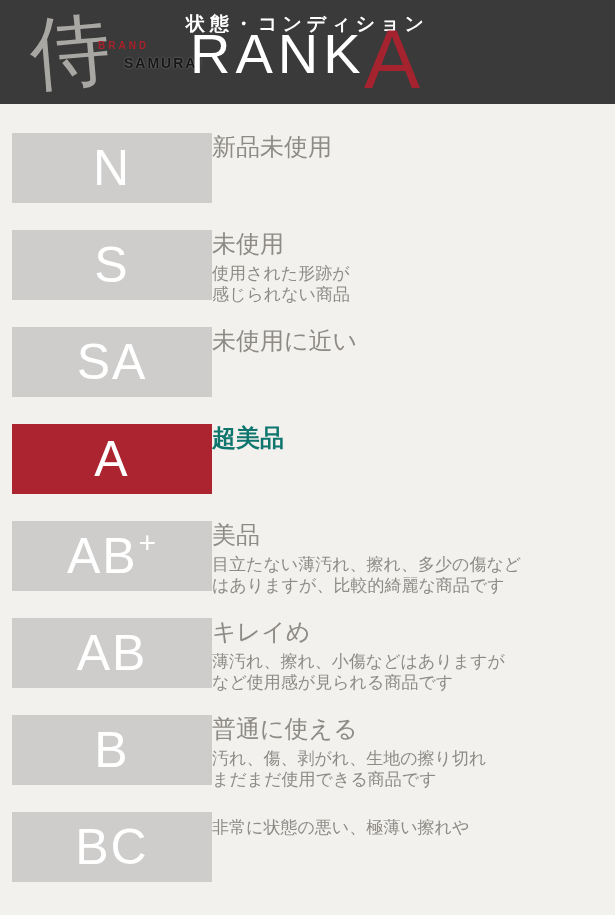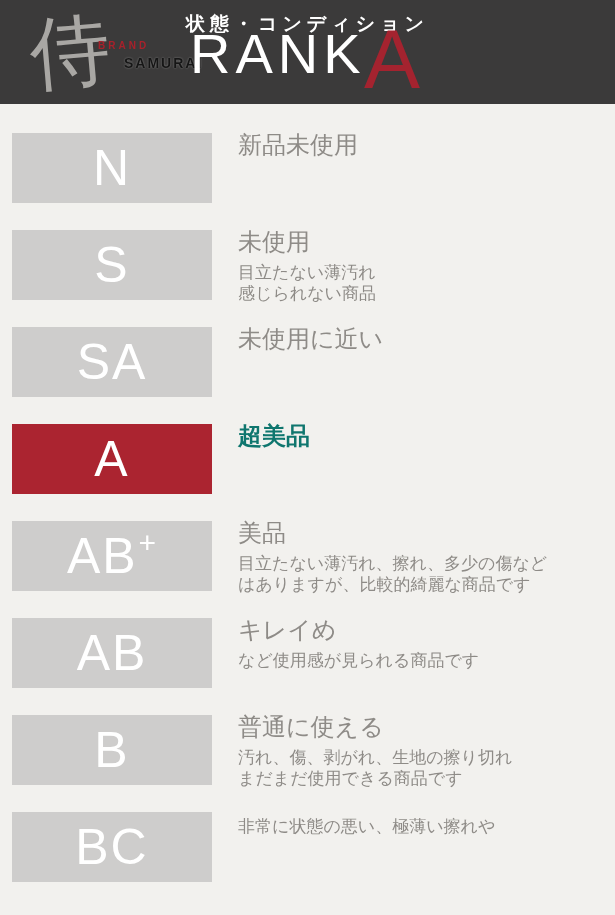--- a/index.html
+++ b/index.html
@@ -62,21 +62,21 @@
     width:200px; height:70px; flex:0 0 200px;
     background:#cecdcc;
     color:#ffffff;
     display:flex; align-items:center; justify-content:center;
     font-size:50px; font-weight:200; letter-spacing:2px;
     line-height:1;
   }
   .badge .plus { font-size:30px; position:relative; top:-13px; left:1px; }
   .row.highlight .badge { background:#ab2430; }
 
-  .text { margin-left:26px; padding-top:0;font-family:Liberation Mono, monospace; }
+  .text { padding-top:0; }
   .title {
     font-size:24px; line-height:28px;
     color:#8e8b87;
   }
   .desc {
     margin-top:5px;
     font-size:17px; line-height:21px;
     color:#8e8b87;
   }
   .row.highlight .title,
@@ -107,21 +107,21 @@
     </div>
   </div>
 
   <div class="row">
     <div class="badge">
         <span>S</span>
       </div>
     <div class="text">
       <div class="title">未使用</div>
       <div class="desc">
-        <div>目立たない薄汚れ</div>
+        <div>使用された形跡が</div>
         <div>感じられない商品</div>
       </div>
     </div>
   </div>
 
   <div class="row">
     <div class="badge">
         <span>SA</span>
       </div>
     <div class="text">
@@ -152,20 +152,21 @@
     </div>
   </div>
 
   <div class="row">
     <div class="badge">
         <span>AB</span>
       </div>
     <div class="text">
       <div class="title">キレイめ</div>
       <div class="desc">
+        <div>薄汚れ、擦れ、小傷などはありますが</div>
         <div>など使用感が見られる商品です</div>
       </div>
     </div>
   </div>
 
   <div class="row">
     <div class="badge">
         <span>B</span>
       </div>
     <div class="text">

